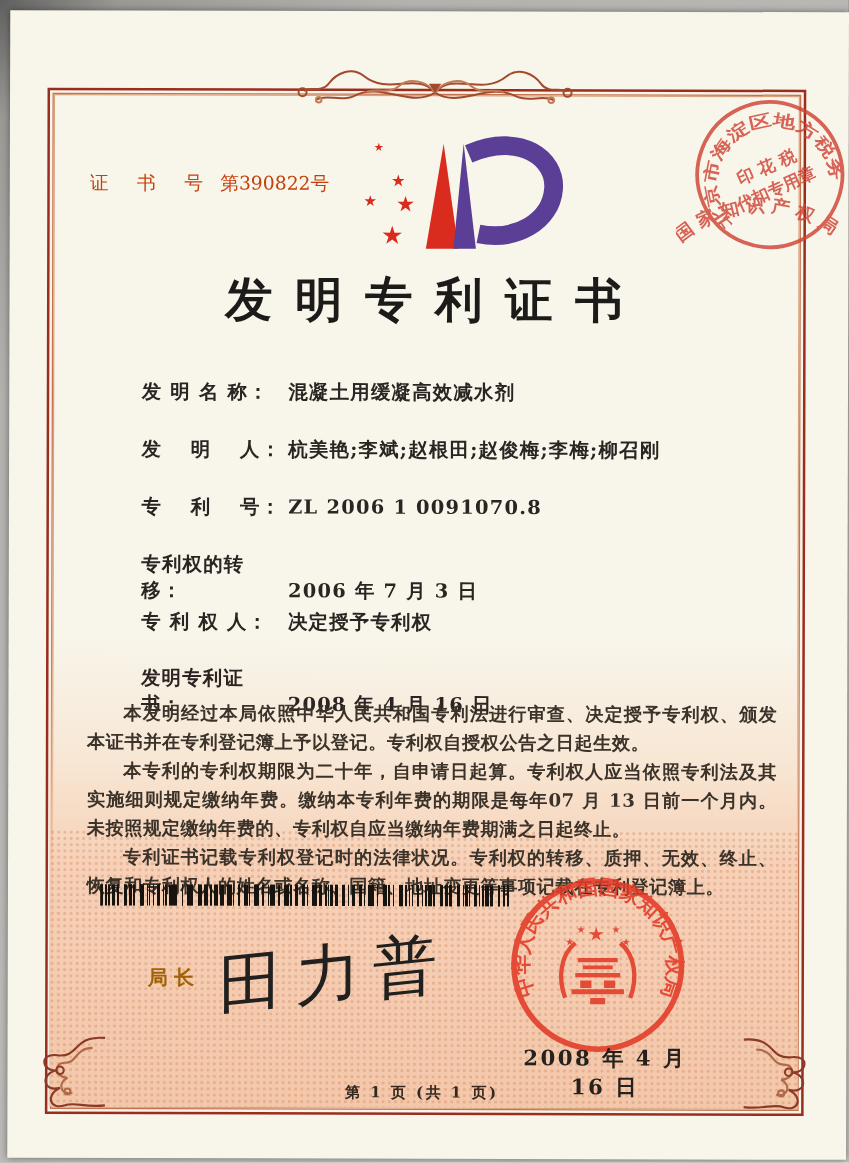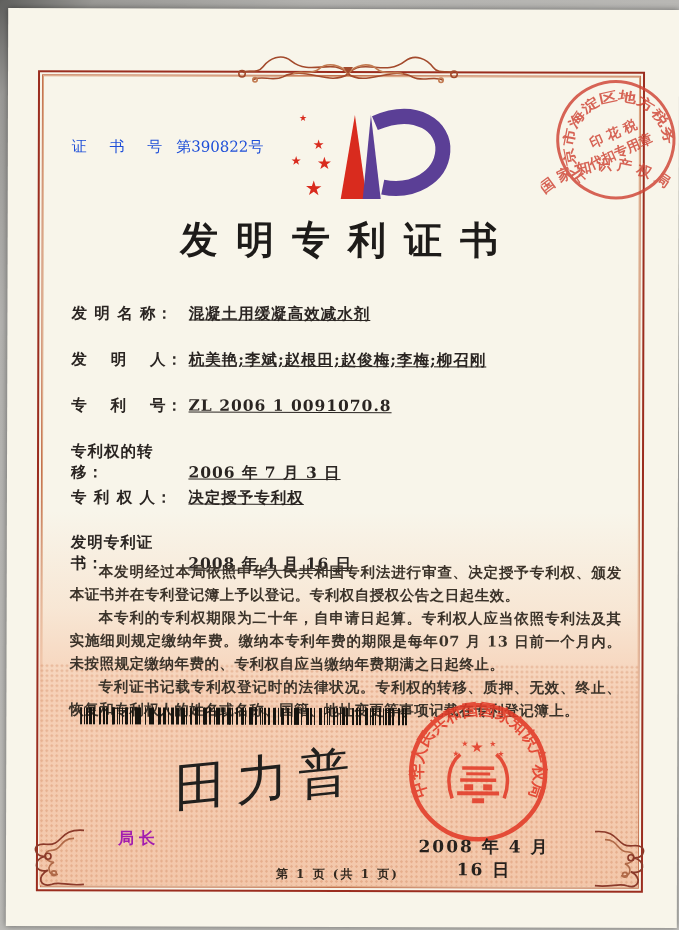--- a/index.html
+++ b/index.html
@@ -34,42 +34,42 @@
       rgba(246,228,208,0) 54%,
       rgba(247,213,186,.45) 66%,
       rgba(246,205,178,.9) 76%,
       rgba(243,199,170,1) 100%);
   }
   .pink-dots{
     position:absolute;left:33px;top:655px;width:599px;height:222px;
     background-image:radial-gradient(rgba(210,134,94,.38) 1px, rgba(0,0,0,0) 1.5px);
     background-size:5px 5px;
   }
-  .cert-no{position:absolute;left:64px;top:129px;font-size:15px;color:#1d4ed8;}
+  .cert-no{position:absolute;left:64px;top:129px;font-size:15px;color:#c2410c;}
   .cert-no .lbl{letter-spacing:9px;}
   .logo{position:absolute;left:281px;top:90px;}
   .title{
     position:absolute;left:30px;top:206px;width:603px;text-align:center;
     font-size:38px;font-weight:bold;color:#1d1b19;letter-spacing:18px;text-indent:18px;
   }
   .field{position:absolute;left:64px;width:540px;font-size:15.5px;color:#2a2522;font-weight:bold;}
-  .field .lbl{display:inline-block;width:112px;letter-spacing:1px;}
-  .field .val{letter-spacing:1px;text-decoration:underline;}
+  .field .lbl{display:inline-block;width:112px;letter-spacing:1px;margin-left:42px;}
+  .field .val{letter-spacing:1px;}
   .bodytext{
     position:absolute;left:63px;top:551px;width:552px;
     font-size:14.5px;line-height:23px;color:#3b332a;font-weight:bold;
   }
   .bodytext p{margin:0;text-indent:2em;text-align:justify;letter-spacing:.5px;}
   .barcode{
     position:absolute;left:74px;top:699px;width:328px;height:17px;
     background-image:
       repeating-linear-gradient(90deg,#17140f 0 2px,rgba(0,0,0,0) 2px 4px,#17140f 4px 5px,rgba(0,0,0,0) 5px 9px,#17140f 9px 12px,rgba(0,0,0,0) 12px 14px,#17140f 14px 15px,rgba(0,0,0,0) 15px 19px,#17140f 19px 20px,rgba(0,0,0,0) 20px 23px),
       repeating-linear-gradient(90deg,#17140f 0 1px,rgba(0,0,0,0) 1px 6px,#17140f 6px 8px,rgba(0,0,0,0) 8px 13px);
   }
-  .director{position:absolute;left:112px;top:820px;font-size:16px;color:#a21caf;letter-spacing:5px;font-weight:bold;}
+  .director{position:absolute;left:112px;top:764px;font-size:16px;color:#a16207;letter-spacing:5px;font-weight:bold;}
   .signature{
     position:absolute;left:168px;top:736px;font-size:52px;color:#21201e;
     font-family:"DejaVu Sans","Liberation Sans",sans-serif;
     transform:rotate(-6deg) skewX(-6deg);letter-spacing:10px;white-space:nowrap;
   }
   .seal{position:absolute;left:394px;top:685px;}
   .seal-date{position:absolute;left:398px;top:826px;width:160px;text-align:center;font-size:17px;color:#26211d;letter-spacing:2px;font-weight:bold;}
   .footer{position:absolute;left:30px;top:857px;width:603px;text-align:center;font-size:12px;color:#33291f;font-weight:bold;letter-spacing:2px;}
   .tax-stamp{position:absolute;left:533px;top:48px;}
   .ornament-top{position:absolute;left:227px;top:40px;}

